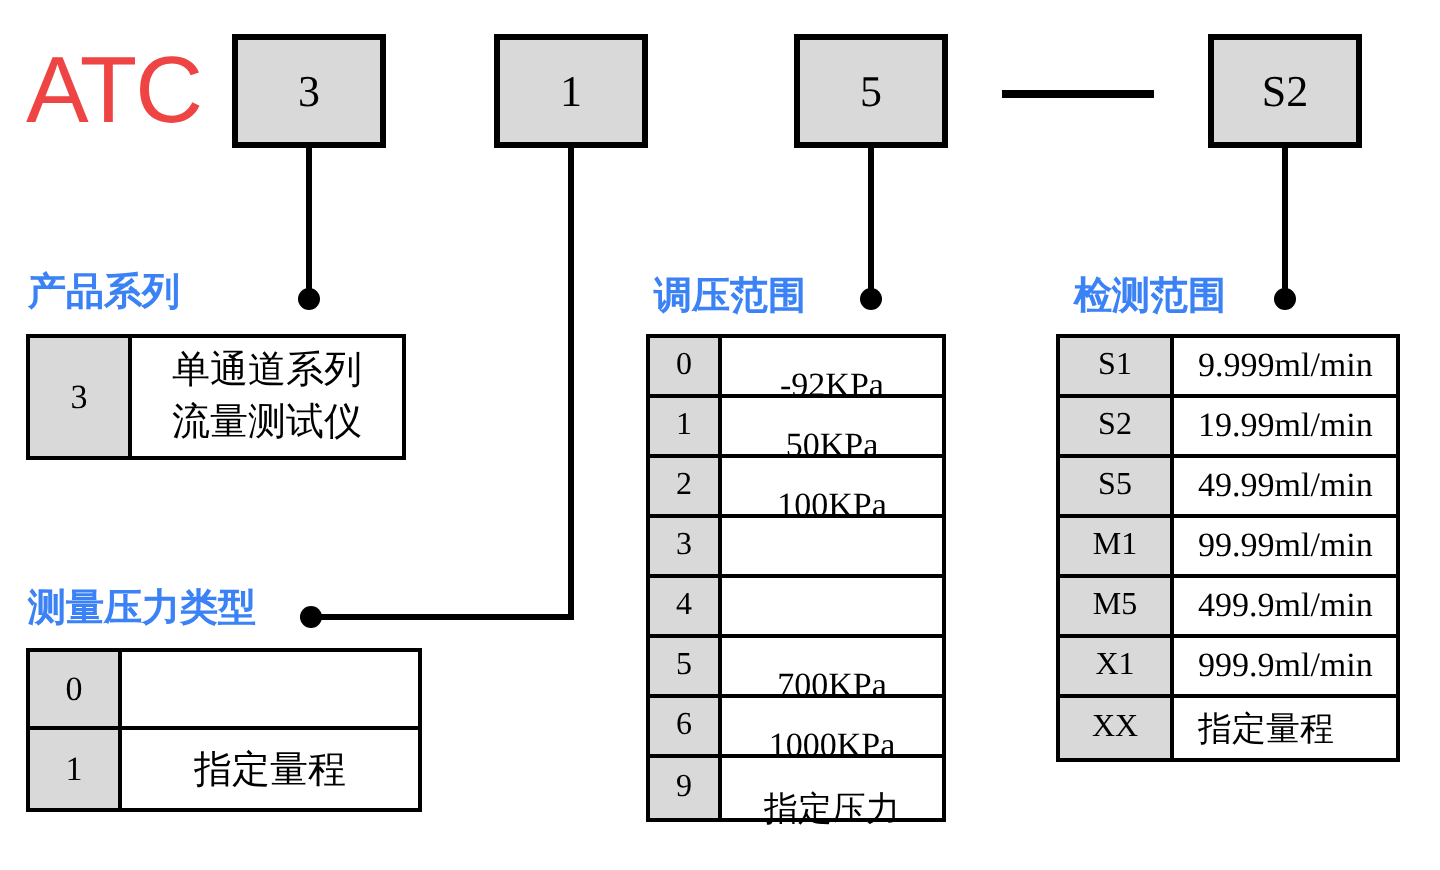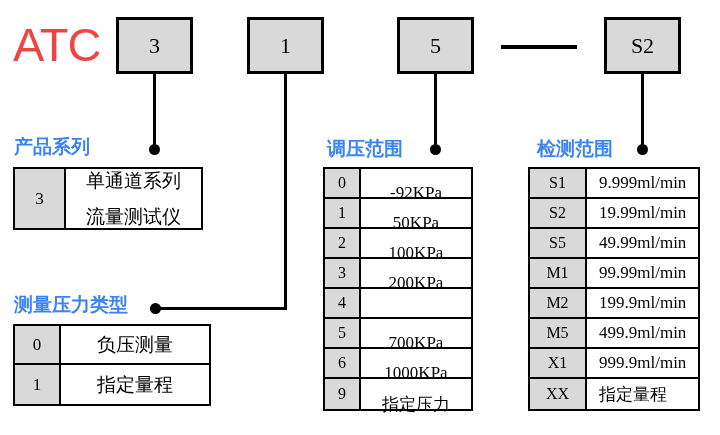--- a/index.html
+++ b/index.html
@@ -27,21 +27,21 @@
   .tbl{position:absolute;border:2px solid #000;background:#fff;box-sizing:border-box;}
   .trow{display:flex;border-bottom:2px solid #000;box-sizing:border-box;}
   .trow:last-child{border-bottom:none;}
   .tcode{background:#d9d9d9;border-right:2px solid #000;box-sizing:border-box;
          display:flex;align-items:center;justify-content:center;font-size:17px;}
   .tdesc{flex:1;display:flex;align-items:center;justify-content:center;font-size:17px;}
 
   .tbl-series{left:13px;top:167px;width:190px;}
   .tbl-series .trow{height:59px;}
   .tbl-series .tcode{width:51px;}
-  .tbl-series .tdesc{font-size:19px;line-height:36px;white-space:pre-line;text-align:center;}
+  .tbl-series .tdesc{font-size:19px;line-height:26px;white-space:pre-line;text-align:center;}
 
   .tbl-ptype{left:13px;top:324px;width:198px;}
   .tbl-ptype .trow{height:39px;}
   .tbl-ptype .tcode{width:46px;}
   .tbl-ptype .tdesc{font-size:19px;}
 
   .tbl-range{left:323px;top:167px;width:150px;}
   .tbl-range .trow{height:30px;}
   .tbl-range .tcode{width:36px;font-size:16px;}
   .tbl-range .tdesc{font-size:17px;margin-top:20px;}
@@ -85,21 +85,20 @@
     <div class="trow">
       <div class="tcode">3</div>
       <div class="tdesc">单通道系列
 流量测试仪</div>
     </div>
   </div>
 
   <div class="tbl tbl-ptype">
     <div class="trow">
       <div class="tcode">0</div>
-      <div class="tdesc">负压测量</div>
     </div>
     <div class="trow">
       <div class="tcode">1</div>
       <div class="tdesc">指定量程</div>
     </div>
   </div>
 
   <div class="tbl tbl-range">
     <div class="trow">
       <div class="tcode">0</div>
@@ -108,21 +107,20 @@
     <div class="trow">
       <div class="tcode">1</div>
       <div class="tdesc">50KPa</div>
     </div>
     <div class="trow">
       <div class="tcode">2</div>
       <div class="tdesc">100KPa</div>
     </div>
     <div class="trow">
       <div class="tcode">3</div>
-      <div class="tdesc">200KPa</div>
     </div>
     <div class="trow">
       <div class="tcode">4</div>
     </div>
     <div class="trow">
       <div class="tcode">5</div>
       <div class="tdesc">700KPa</div>
     </div>
     <div class="trow">
       <div class="tcode">6</div>
@@ -145,24 +143,20 @@
     </div>
     <div class="trow">
       <div class="tcode">S5</div>
       <div class="tdesc">49.99ml/min</div>
     </div>
     <div class="trow">
       <div class="tcode">M1</div>
       <div class="tdesc">99.99ml/min</div>
     </div>
     <div class="trow">
-      <div class="tcode">M2</div>
-      <div class="tdesc">199.9ml/min</div>
-    </div>
-    <div class="trow">
       <div class="tcode">M5</div>
       <div class="tdesc">499.9ml/min</div>
     </div>
     <div class="trow">
       <div class="tcode">X1</div>
       <div class="tdesc">999.9ml/min</div>
     </div>
     <div class="trow">
       <div class="tcode">XX</div>
       <div class="tdesc">指定量程</div>

